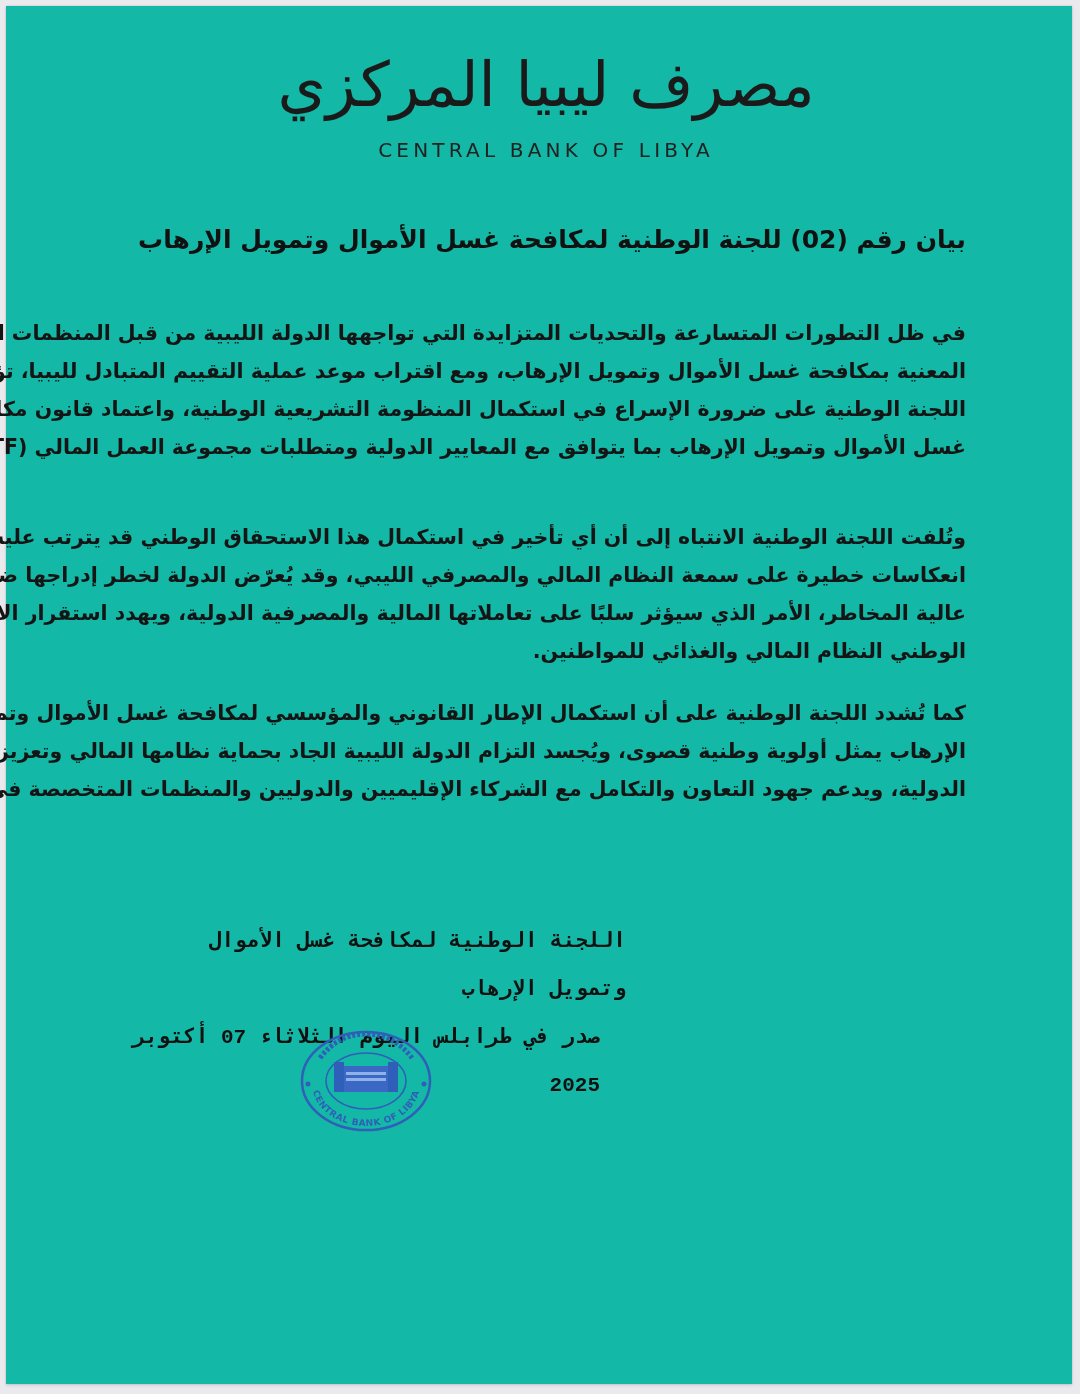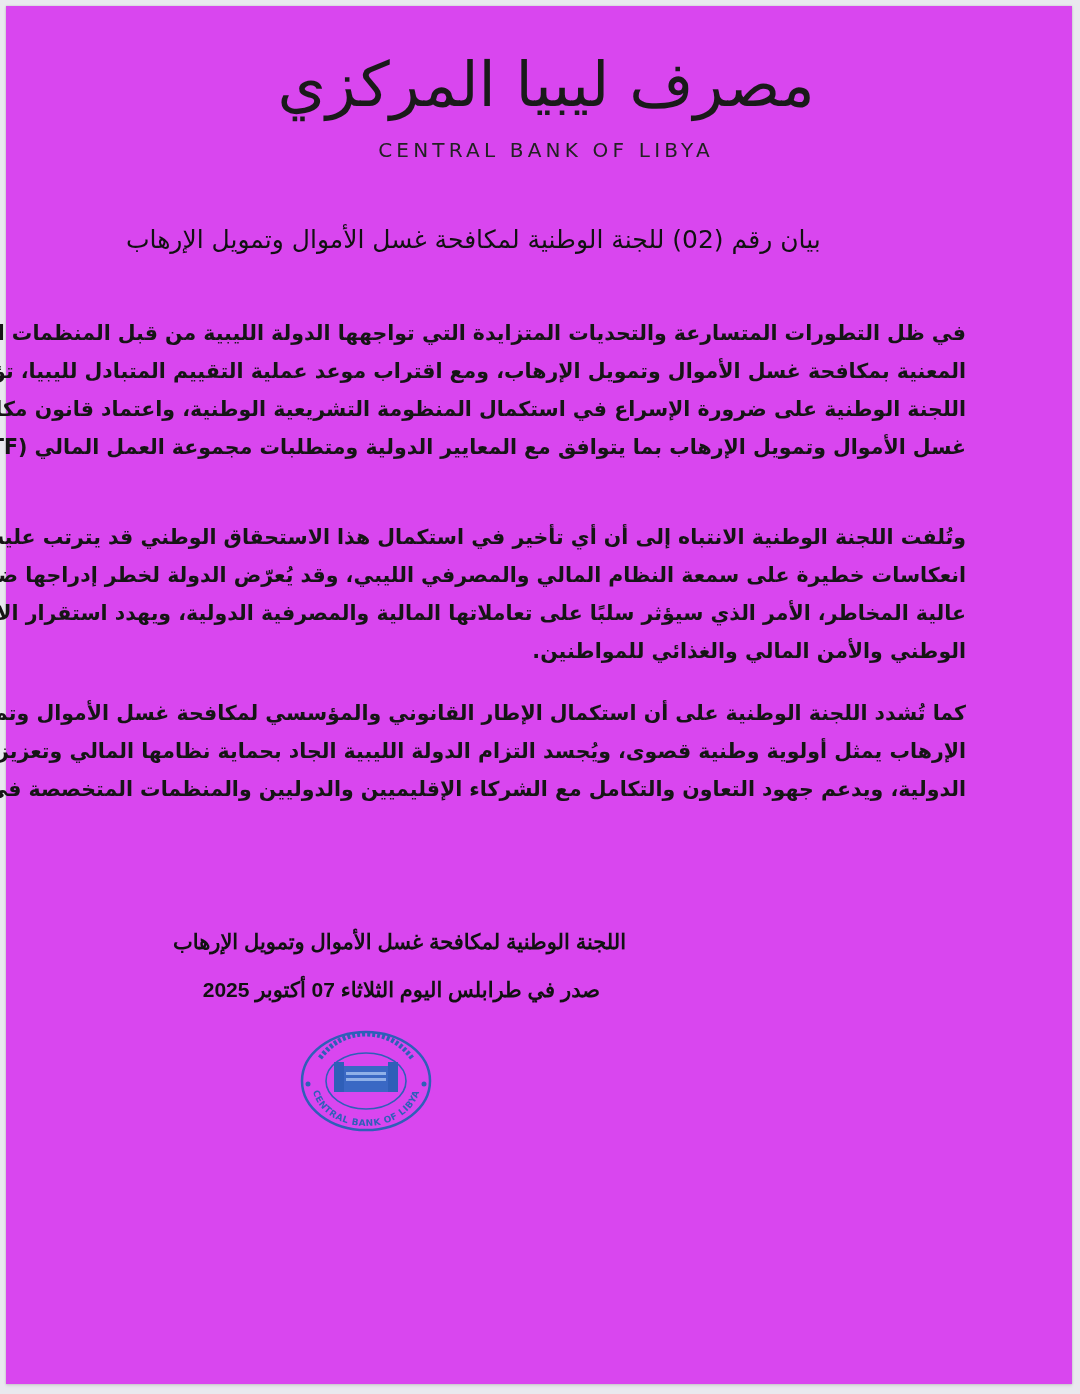--- a/index.html
+++ b/index.html
@@ -9,21 +9,21 @@
       height: 1394px;
       background: #e9e9ee;
       overflow: hidden;
     }
     .page {
       position: absolute;
       left: 6px;
       top: 6px;
       width: 1066px;
       height: 1378px;
-      background: #d946ef;
+      background: #14b8a6;
       box-shadow: 0 0 2px rgba(0,0,0,0.18), 0 2px 3px rgba(0,0,0,0.08);
     }
     .letterhead {
       position: absolute;
       left: 0;
       top: 36px;
       width: 1080px;
       text-align: center;
     }
     .logo-arabic {
@@ -42,24 +42,24 @@
       font-size: 20px;
       letter-spacing: 4.2px;
       color: #222;
       margin-top: 10px;
     }
     .title {
       position: absolute;
       left: 120px;
       width: 840px;
       top: 216px;
-      text-align: left;
+      text-align: right;
       direction: rtl;
       font-family: "DejaVu Sans", sans-serif;
-      font-weight: normal;
+      font-weight: bold;
       font-size: 25px;
       line-height: 36px;
       color: #111;
     }
     .para {
       position: absolute;
       left: 120px;
       width: 840px;
       direction: rtl;
       text-align: justify;
@@ -75,21 +75,21 @@
     #p1 { top: 308px; }
     #p2 { top: 512px; }
     #p3 { top: 688px; }
     .signature {
       position: absolute;
       left: 120px;
       width: 500px;
       top: 912px;
       direction: rtl;
       text-align: right;
-      font-family: Liberation Sans, sans-serif;
+      font-family: Liberation Mono, monospace;
       font-weight: bold;
       font-size: 21px;
       line-height: 48px;
       color: #111;
     }
     .signature .date-line { padding-right: 26px; }
     .stamp {
       position: absolute;
       left: 292px;
       top: 1022px;
@@ -113,21 +113,21 @@
     <span class="line">في ظل التطورات المتسارعة والتحديات المتزايدة التي تواجهها الدولة الليبية من قبل المنظمات الدولية</span>
     <span class="line">المعنية بمكافحة غسل الأموال وتمويل الإرهاب، ومع اقتراب موعد عملية التقييم المتبادل لليبيا، تؤكد</span>
     <span class="line">اللجنة الوطنية على ضرورة الإسراع في استكمال المنظومة التشريعية الوطنية، واعتماد قانون مكافحة</span>
     <span class="line last">غسل الأموال وتمويل الإرهاب بما يتوافق مع المعايير الدولية ومتطلبات مجموعة العمل المالي (FATF).</span>
   </div>
 
   <div class="para" id="p2">
     <span class="line">وتُلفت اللجنة الوطنية الانتباه إلى أن أي تأخير في استكمال هذا الاستحقاق الوطني قد يترتب عليه</span>
     <span class="line">انعكاسات خطيرة على سمعة النظام المالي والمصرفي الليبي، وقد يُعرّض الدولة لخطر إدراجها ضمن الدول</span>
     <span class="line">عالية المخاطر، الأمر الذي سيؤثر سلبًا على تعاملاتها المالية والمصرفية الدولية، ويهدد استقرار الاقتصاد</span>
-    <span class="line last">الوطني والأمن المالي والغذائي للمواطنين.</span>
+    <span class="line last">الوطني النظام المالي والغذائي للمواطنين.</span>
   </div>
 
   <div class="para" id="p3">
     <span class="line">كما تُشدد اللجنة الوطنية على أن استكمال الإطار القانوني والمؤسسي لمكافحة غسل الأموال وتمويل</span>
     <span class="line">الإرهاب يمثل أولوية وطنية قصوى، ويُجسد التزام الدولة الليبية الجاد بحماية نظامها المالي وتعزيز مكانتها</span>
     <span class="line">الدولية، ويدعم جهود التعاون والتكامل مع الشركاء الإقليميين والدوليين والمنظمات المتخصصة في هذا</span>
   </div>
 
   <div class="signature">
     <div>اللجنة الوطنية لمكافحة غسل الأموال وتمويل الإرهاب</div>

